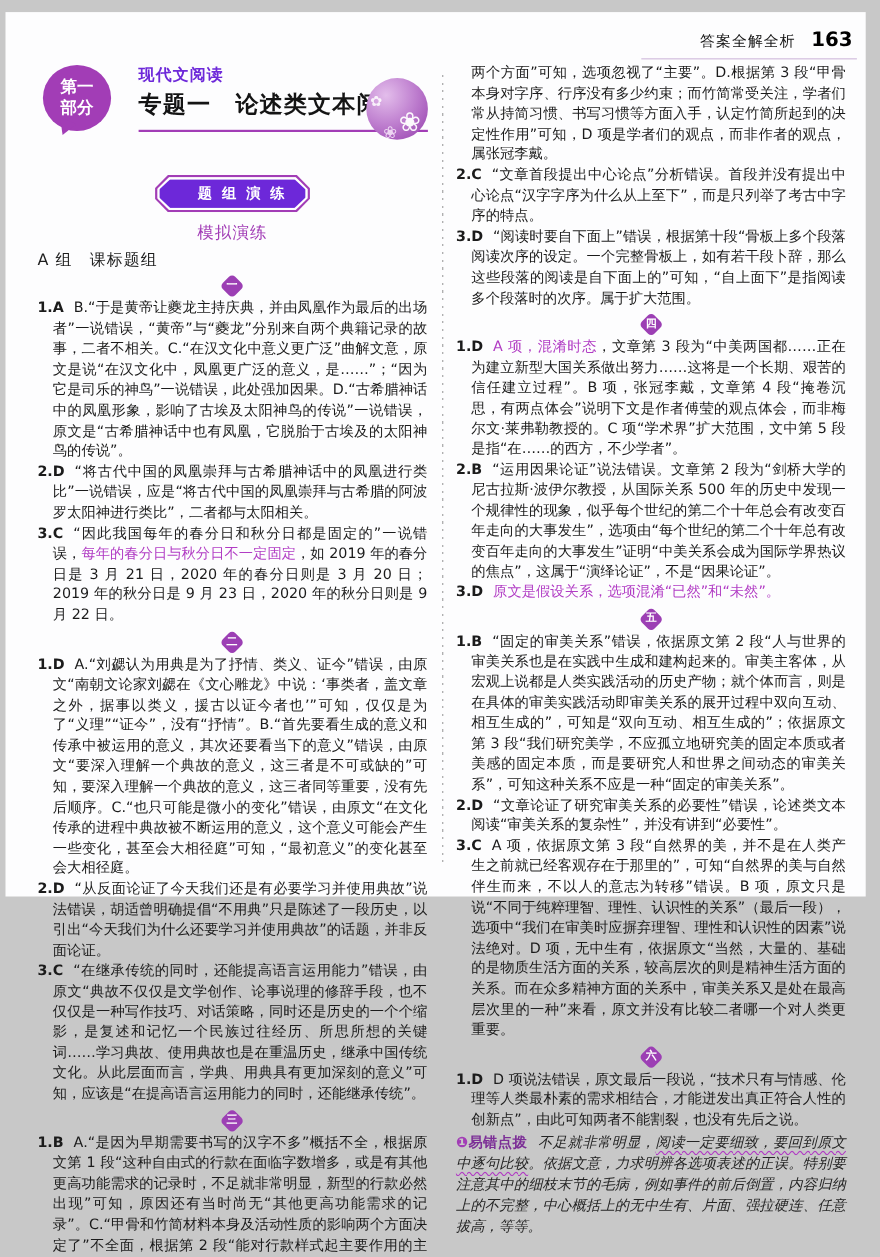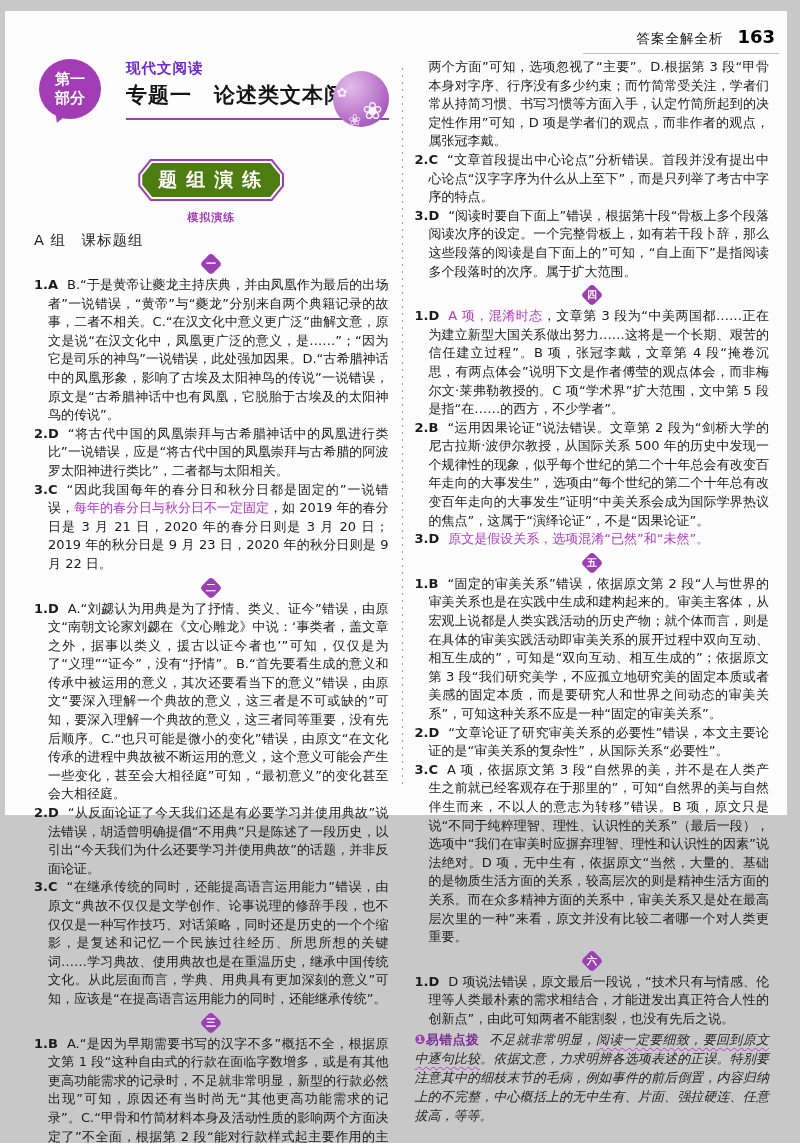--- a/index.html
+++ b/index.html
@@ -69,25 +69,25 @@
   .pill-row { display:flex; justify-content:center; margin:15px 0 5px; }
   .pill-border {
     background:#a23db6; padding:2px;
     clip-path:polygon(12px 0,calc(100% - 12px) 0,100% 36%,100% 64%,calc(100% - 12px) 100%,12px 100%,0 64%,0 36%);
   }
   .pill-inner {
     background:#fff; padding:2px;
     clip-path:polygon(11px 0,calc(100% - 11px) 0,100% 36%,100% 64%,calc(100% - 11px) 100%,11px 100%,0 64%,0 36%);
   }
   .pill-core {
-    background:#4d7c0f; color:#fff; font-weight:bold; font-size:19px;
-    letter-spacing:9px; padding:4px 10px 4px 16px;
+    background:#6d28d9; color:#fff; font-weight:bold; font-size:13px;
+    letter-spacing:9px; padding:4px 10px 4px 35px;
     clip-path:polygon(10px 0,calc(100% - 10px) 0,100% 36%,100% 64%,calc(100% - 10px) 100%,10px 100%,0 64%,0 36%);
   }
-  .mock-subtitle { text-align:center; color:#a23db6; font-weight:bold; font-size:11px; margin:9px 0 3px; letter-spacing:1px; }
+  .mock-subtitle { text-align:center; color:#a23db6; font-weight:normal; font-size:15px; margin:9px 0 3px; letter-spacing:1px; }
   .group-label { text-align:left; font-size:14.5px; color:#1e1e1e; margin:6px 0 1px; letter-spacing:1px; }
   
   .qdivider { display:flex; justify-content:center; margin:6px 0 4px; }
   .diamond {
     width:16px; height:16px; background:#9c3fb4; border-radius:4px;
     transform:rotate(45deg);
     display:flex; align-items:center; justify-content:center;
   }
   .diamond i {
     transform:rotate(-45deg); font-style:normal; font-weight:bold;
@@ -193,21 +193,21 @@
           </div>
           <div class="answer"><span class="alabel">1.D</span><span class="seg-purple">A 项，混淆时态</span><span class="seg-normal">，文章第 3 段为“中美两国都……正在为建立新型大国关系做出努力……这将是一个长期、艰苦的信任建立过程”。B 项，张冠李戴，文章第 4 段“掩卷沉思，有两点体会”说明下文是作者傅莹的观点体会，而非梅尔文·莱弗勒教授的。C 项“学术界”扩大范围，文中第 5 段是指“在……的西方，不少学者”。</span></div>
           <div class="answer"><span class="alabel">2.B</span><span class="seg-normal">“运用因果论证”说法错误。文章第 2 段为“剑桥大学的尼古拉斯·波伊尔教授，从国际关系 500 年的历史中发现一个规律性的现象，似乎每个世纪的第二个十年总会有改变百年走向的大事发生”，选项由“每个世纪的第二个十年总有改变百年走向的大事发生”证明“中美关系会成为国际学界热议的焦点”，这属于“演绎论证”，不是“因果论证”。</span></div>
           <div class="answer"><span class="alabel">3.D</span><span class="seg-purple">原文是假设关系，选项混淆“已然”和“未然”。</span></div>
           <div class="qdivider">
             <span class="diamond">
               <i>五</i>
             </span>
           </div>
           <div class="answer"><span class="alabel">1.B</span><span class="seg-normal">“固定的审美关系”错误，依据原文第 2 段“人与世界的审美关系也是在实践中生成和建构起来的。审美主客体，从宏观上说都是人类实践活动的历史产物；就个体而言，则是在具体的审美实践活动即审美关系的展开过程中双向互动、相互生成的”，可知是“双向互动、相互生成的”；依据原文第 3 段“我们研究美学，不应孤立地研究美的固定本质或者美感的固定本质，而是要研究人和世界之间动态的审美关系”，可知这种关系不应是一种“固定的审美关系”。</span></div>
-          <div class="answer"><span class="alabel">2.D</span><span class="seg-normal">“文章论证了研究审美关系的必要性”错误，本文主要论证的是“审美关系的复杂性”，从国际关系“必要性”。</span></div>
+          <div class="answer"><span class="alabel">2.D</span><span class="seg-normal">“文章论证了研究审美关系的必要性”错误，论述类文本阅读“审美关系的复杂性”，并没有讲到“必要性”。</span></div>
           <div class="answer"><span class="alabel">3.C</span><span class="seg-normal">A 项，依据原文第 3 段“自然界的美，并不是在人类产生之前就已经客观存在于那里的”，可知“自然界的美与自然伴生而来，不以人的意志为转移”错误。B 项，原文只是说“不同于纯粹理智、理性、认识性的关系”（最后一段），选项中“我们在审美时应摒弃理智、理性和认识性的因素”说法绝对。D 项，无中生有，依据原文“当然，大量的、基础的是物质生活方面的关系，较高层次的则是精神生活方面的关系。而在众多精神方面的关系中，审美关系又是处在最高层次里的一种”来看，原文并没有比较二者哪一个对人类更重要。</span></div>
           <div class="qdivider">
             <span class="diamond">
               <i>六</i>
             </span>
           </div>
           <div class="answer"><span class="alabel">1.D</span><span class="seg-normal">D 项说法错误，原文最后一段说，“技术只有与情感、伦理等人类最朴素的需求相结合，才能迸发出真正符合人性的创新点”，由此可知两者不能割裂，也没有先后之说。</span></div>
           <div class="tip"><span class="tip-marker">❶</span><span class="tip-title">易错点拨</span><span class="seg-kai">不足就非常明显，</span><span class="seg-kai-wavy">阅读一定要细致，要回到原文中逐句比较</span><span class="seg-kai">。依据文意，力求明辨各选项表述的正误。特别要注意其中的细枝末节的毛病，例如事件的前后倒置，内容归纳上的不完整，中心概括上的无中生有、片面、强拉硬连、任意拔高，等等。</span></div>
         </div>
     </div>

